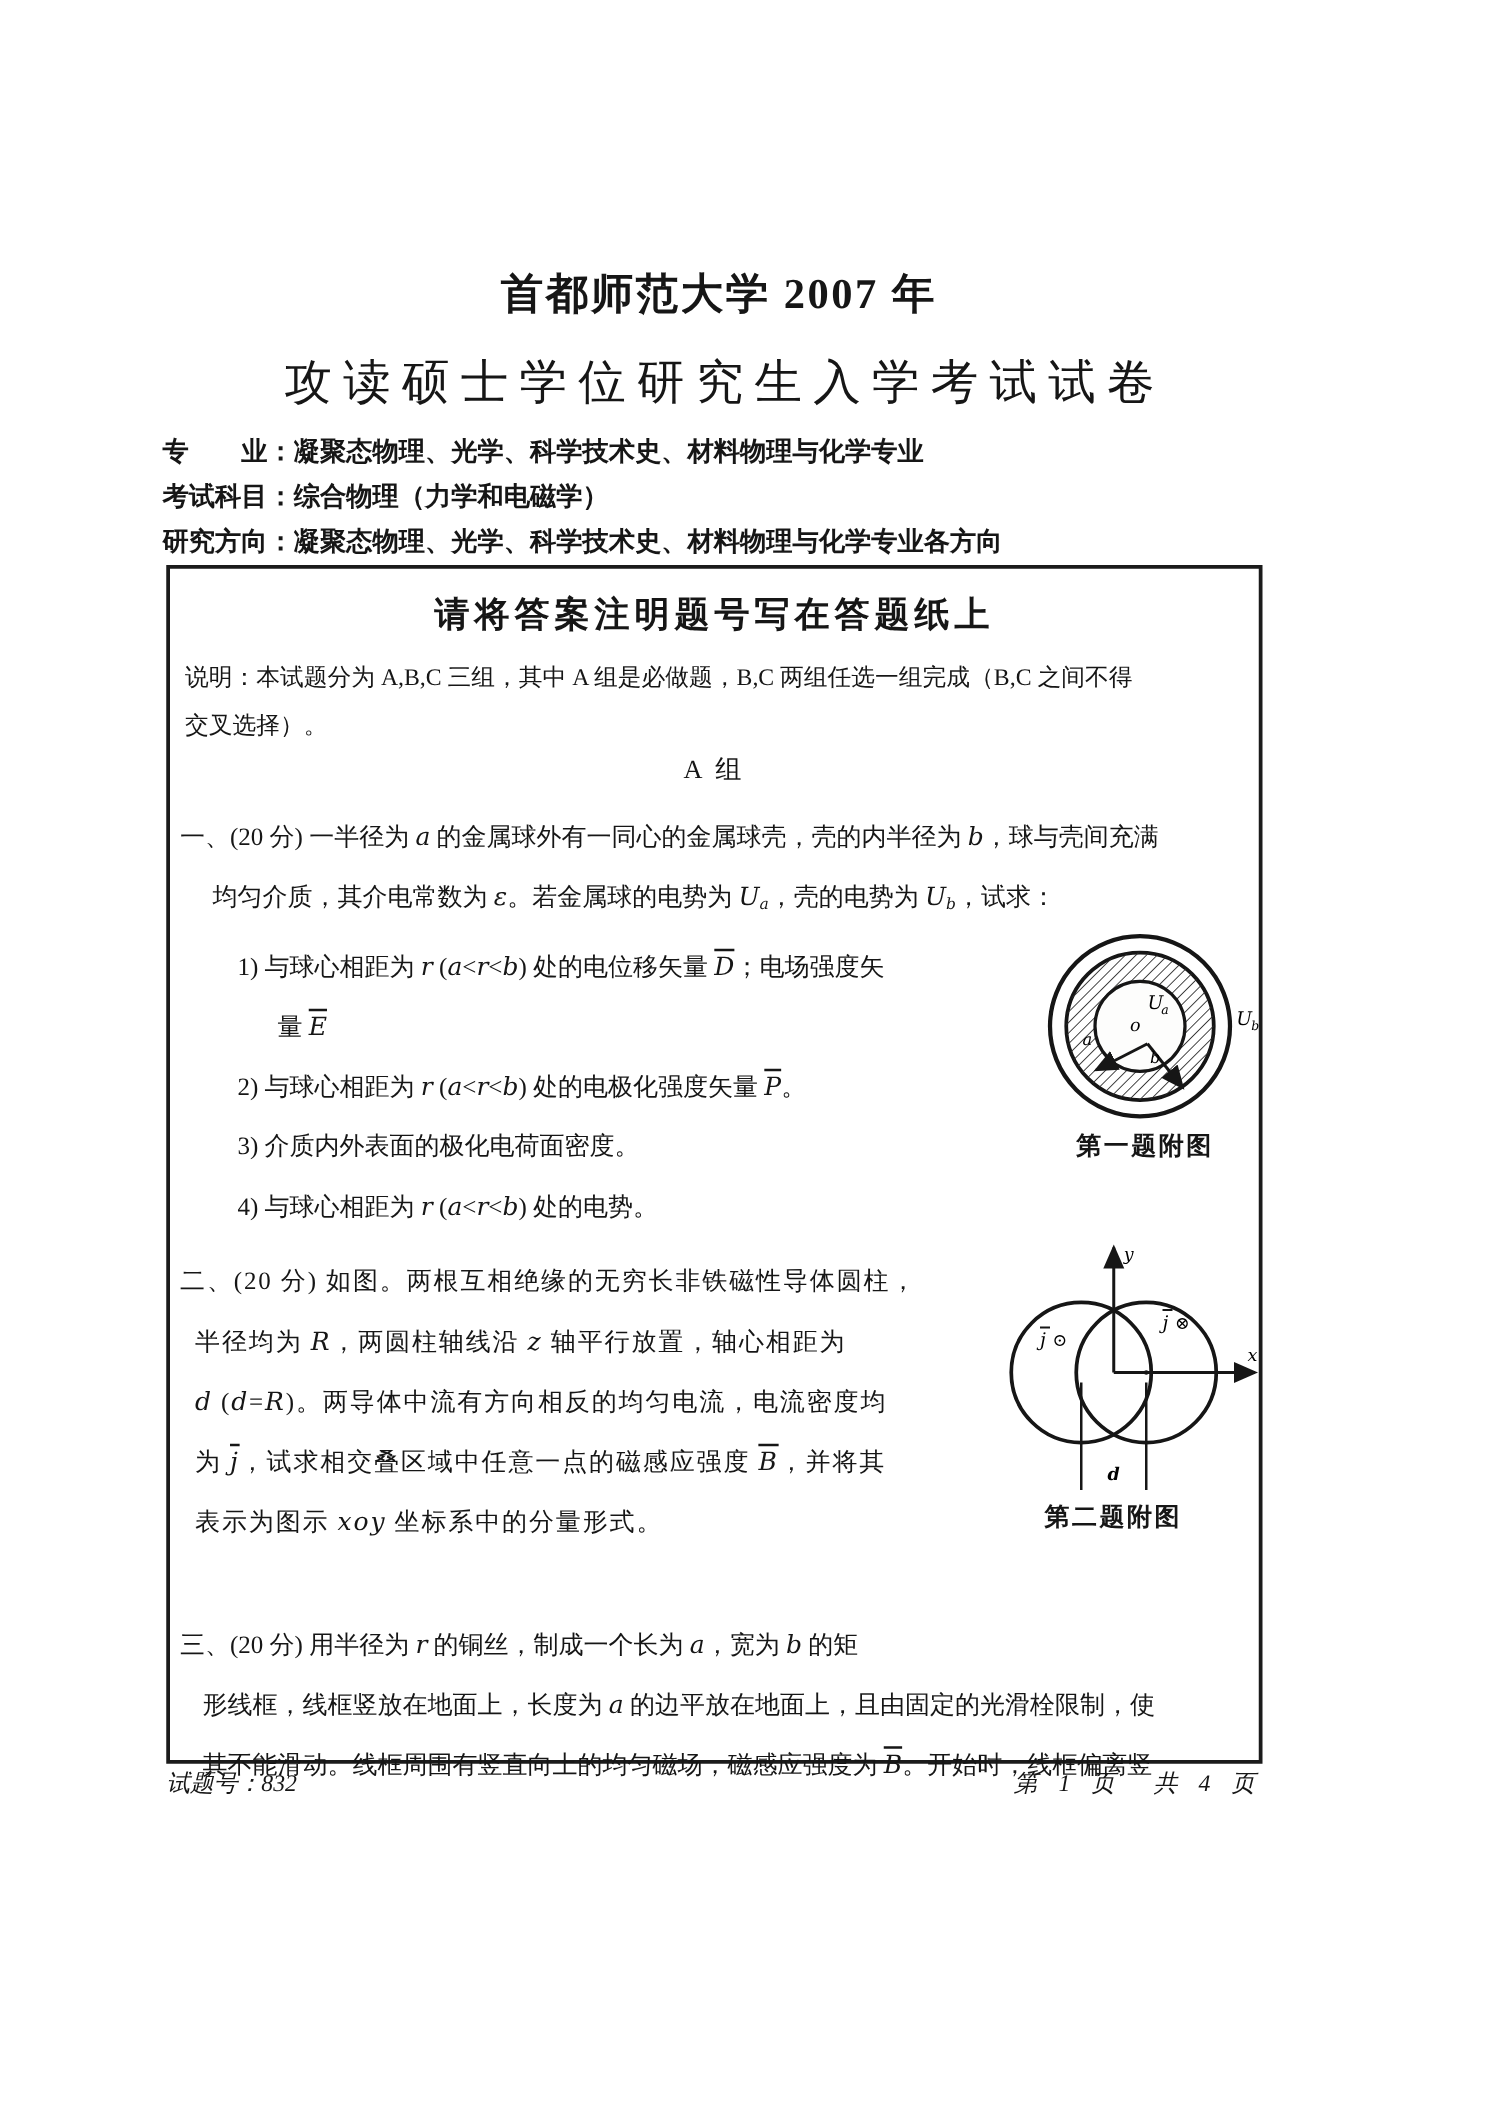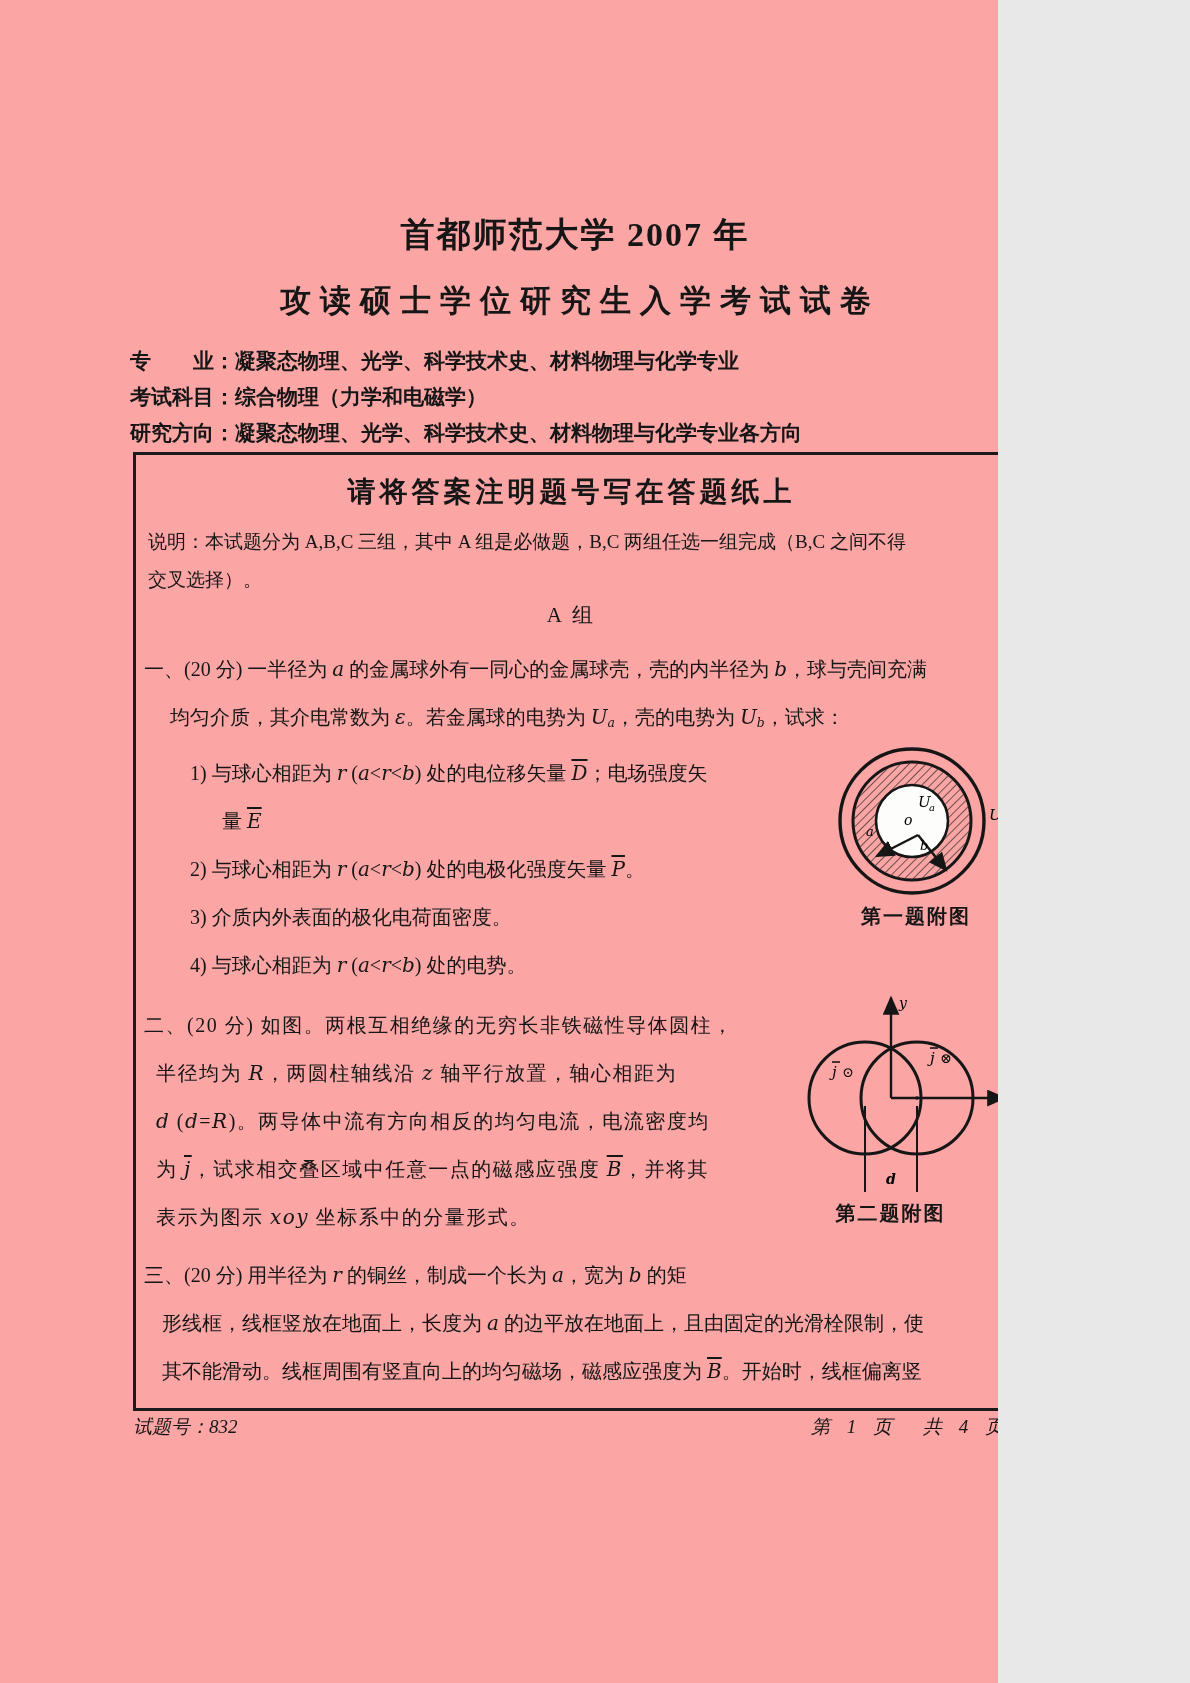--- a/index.html
+++ b/index.html
@@ -3,33 +3,33 @@
 <meta charset="utf-8">
 <style>
   html,body{margin:0;padding:0;}
   body{
     background:#e8e8e8;
     font-family:"Liberation Serif","DejaVu Serif",serif;
     color:#161616;
   }
   .page{
     position:relative;
-    width:998px;height:1683px;
-    background:#fca5a5;
+    width:1190px;height:1683px;
+    background:#ffffff;
     overflow:hidden;
   }
   
   .doc-title{
     position:absolute;top:212px;left:0;width:1150px;
     text-align:center;font-size:34px;font-weight:bold;
     letter-spacing:2px;
   }
   .doc-subtitle{
     position:absolute;top:280px;left:0;width:1160px;
-    text-align:center;font-size:31px;font-weight:bold;
+    text-align:center;font-size:38px;font-weight:normal;
     letter-spacing:9px;
   }
   .meta{
     position:absolute;top:343px;left:130px;
     font-size:21px;font-weight:bold;
   }
   .meta-line{height:36px;line-height:36px;white-space:nowrap;}
   
   .exam-box{
     position:absolute;left:133px;top:452px;
@@ -51,21 +51,21 @@
   .q{position:absolute;left:8px;font-size:20px;}
   .q .line{height:48px;line-height:32px;white-space:nowrap;}
   .q1{top:198px;}
   .q1 .cont{padding-left:26px;}
   .q1 .item{padding-left:46px;}
   .q1 .item-first{margin-top:8px;}
   .q1 .item-cont{padding-left:78px;}
   .q2{top:554px;}
   .q2 .line{letter-spacing:1.5px;}
   .q2 .cont{padding-left:12px;}
-  .q3{top:804px;}
+  .q3{top:844px;}
   .q3 .cont{padding-left:18px;}
   
   .figure{position:absolute;}
   .fig-1{left:700px;top:288px;width:176px;}
   .fig-2{left:670px;top:533px;width:207px;}
   .fig-caption{
     text-align:center;font-size:20px;font-weight:bold;letter-spacing:2px;
     margin-top:2px;
   }
   .fig-1 .fig-caption{padding-right:16px;}

